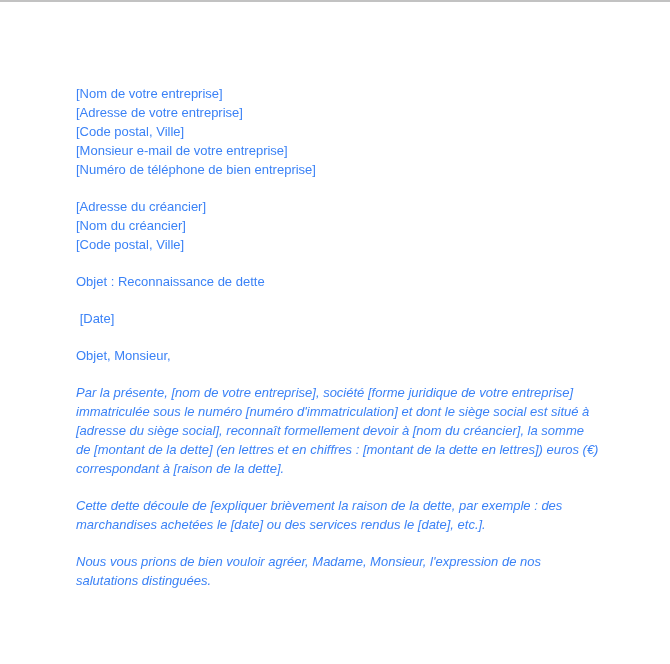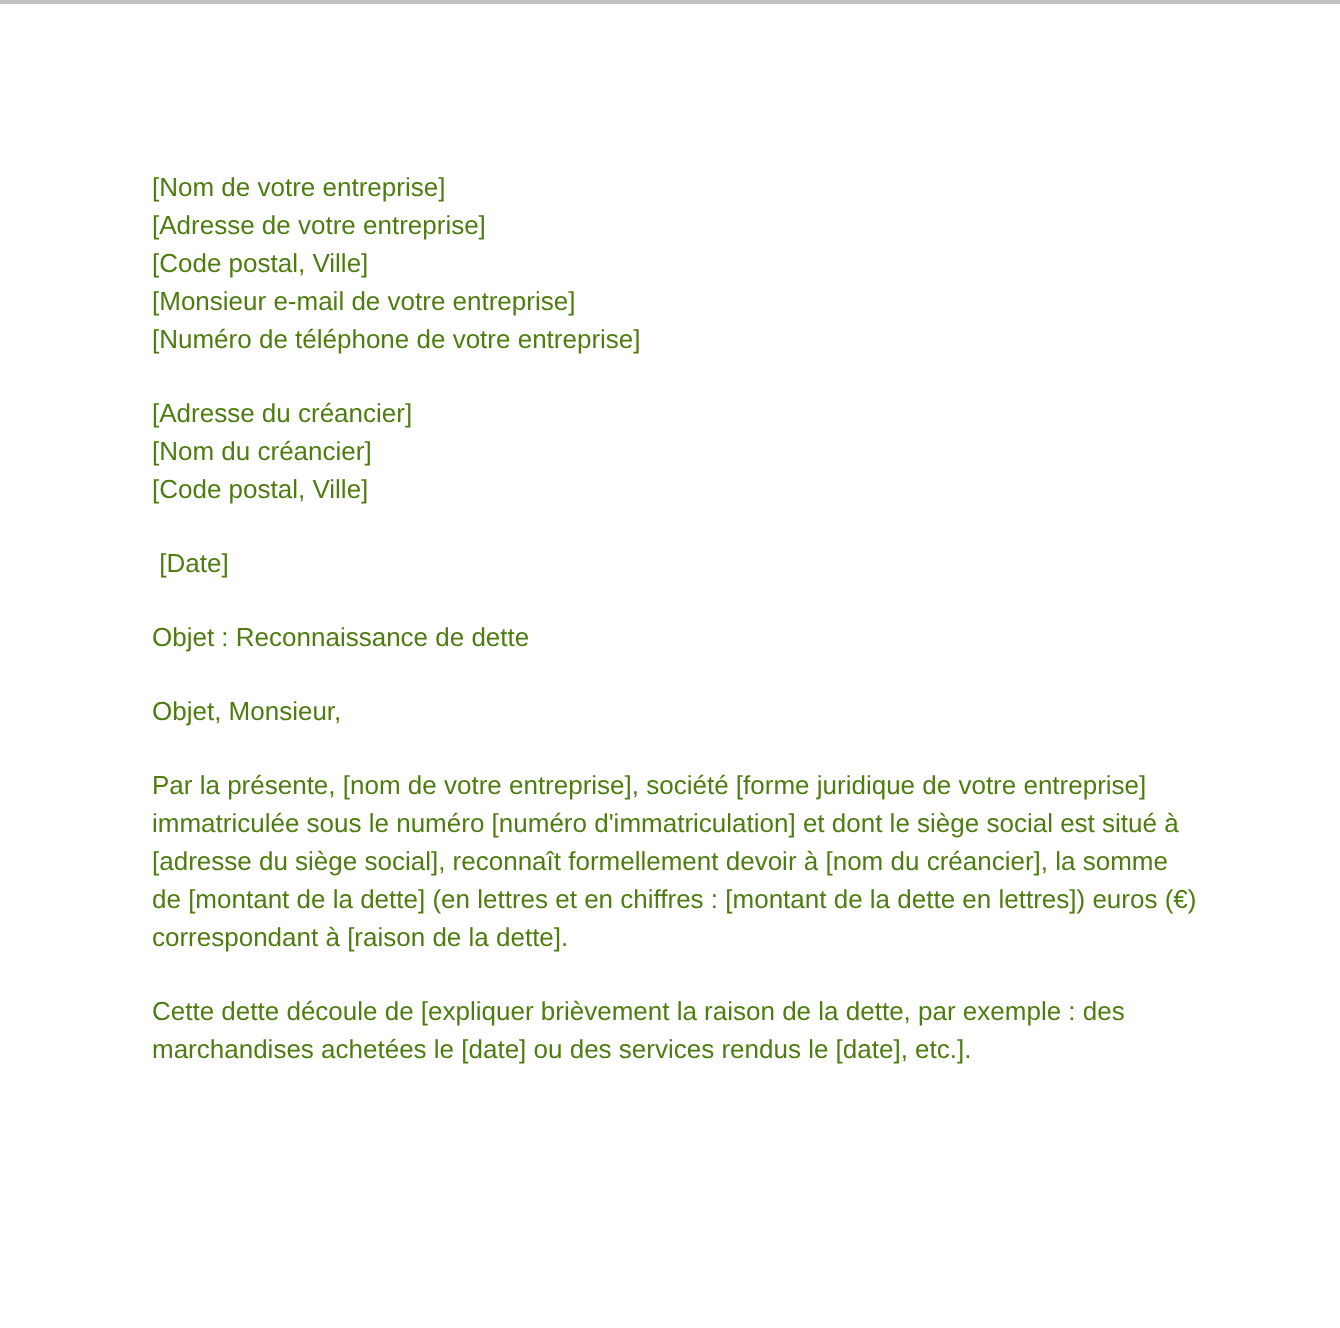--- a/index.html
+++ b/index.html
@@ -15,67 +15,69 @@
   }
   .top-rule {
     width: 670px;
     height: 2px;
     background: #c2c2c2;
   }
   .doc {
     box-sizing: border-box;
     width: 670px;
     padding: 82px 70px 0 76px;
-    color: #4d7c0f;
+    color: #3b82f6;
     font-size: 13px;
     line-height: 19px;
   }
   .doc .block {
     margin: 0 0 18px 0;
     max-width: 524px;
   }
   .doc .line {
     white-space: pre-wrap;
   }
   .doc .para {
     white-space: normal;
+    font-style: italic;
   }
 </style>
 </head>
 <body>
 
 <div class="top-rule"></div>
 
 <div class="doc">
 
   <div class="block">
     <div class="line">[Nom de votre entreprise]</div>
     <div class="line">[Adresse de votre entreprise]</div>
     <div class="line">[Code postal, Ville]</div>
     <div class="line">[Monsieur e-mail de votre entreprise]</div>
-    <div class="line">[Numéro de téléphone de votre entreprise]</div>
+    <div class="line">[Numéro de téléphone de bien entreprise]</div>
   </div>
 
   <div class="block">
     <div class="line">[Adresse du créancier]</div>
     <div class="line">[Nom du créancier]</div>
     <div class="line">[Code postal, Ville]</div>
   </div>
 
   <div class="block">
-    <div class="line"> [Date]</div>
+    <div class="line">Objet : Reconnaissance de dette</div>
   </div>
 
   <div class="block">
-    <div class="line">Objet : Reconnaissance de dette</div>
+    <div class="line"> [Date]</div>
   </div>
 
   <div class="block">
     <div class="line">Objet, Monsieur,</div>
   </div>
 
   <div class="block para">Par la présente, [nom de votre entreprise], société [forme juridique de votre entreprise] immatriculée sous le numéro [numéro d'immatriculation] et dont le siège social est situé à [adresse du siège social], reconnaît formellement devoir à [nom du créancier], la somme de [montant de la dette] (en lettres et en chiffres : [montant de la dette en lettres]) euros (€) correspondant à [raison de la dette].</div>
 
   <div class="block para">Cette dette découle de [expliquer brièvement la raison de la dette, par exemple : des marchandises achetées le [date] ou des services rendus le [date], etc.].</div>
 
 
+  <div class="block para">Nous vous prions de bien vouloir agréer, Madame, Monsieur, l'expression de nos salutations distinguées.</div>
 
 </div>
 
 </body></html>

